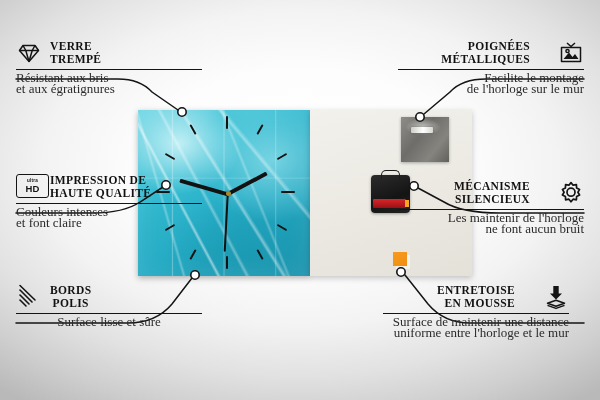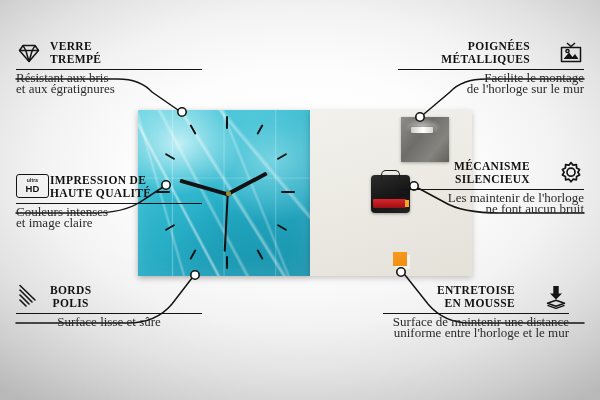--- a/index.html
+++ b/index.html
@@ -209,21 +209,21 @@
         <span class="hd-main">HD</span>
       </span>
     </span>
     <div>
       <div class="co-title">IMPRESSION DE</div>
       <div class="co-title">HAUTE QUALITÉ</div>
     </div>
   </div>
   <div class="co-rule"></div>
   <div class="co-desc">Couleurs intenses</div>
-  <div class="co-desc">et image claire</div>
+  <div class="co-desc">et font claire</div>
 </div>
 
 <div class="callout left" style="left:16px;top:284px;text-align:center;">
   <div class="co-head">
     <span class="co-icon">
       <svg viewBox="0 0 26 26">
           <g fill="none" stroke="#141414" stroke-width="1.6" stroke-linecap="round">
         <path d="M4 6 L16 18"></path>
             <path d="M4 11 L13 20"></path>
             <path d="M4 16 L10 22"></path>
@@ -255,21 +255,21 @@
         <circle cx="9.5" cy="11" r="1.6"></circle>
       </g>
         </svg>
     </span>
   </div>
   <div class="co-rule"></div>
   <div class="co-desc">Facilite le montage</div>
   <div class="co-desc">de l'horloge sur le mur</div>
 </div>
 
-<div class="callout right" style="left:398px;top:160px;">
+<div class="callout right" style="left:398px;top:180px;">
   <div class="co-head">
     <div>
       <div class="co-title">MÉCANISME</div>
       <div class="co-title">SILENCIEUX</div>
     </div>
     <span class="co-icon">
       <svg viewBox="0 0 26 26">
           <g fill="none" stroke="#141414" stroke-width="1.7" stroke-linejoin="round">
         <path d="M13 2.6 L15.1 5.2 L18.4 4.6 L18.6 7.9 L21.6 9.4 L19.9 12.2 L21.6 15 L18.6 16.5 L18.4 19.8 L15.1 19.2 L13 21.8 L10.9 19.2 L7.6 19.8 L7.4 16.5 L4.4 15 L6.1 12.2 L4.4 9.4 L7.4 7.9 L7.6 4.6 L10.9 5.2 Z"></path>
         <circle cx="13" cy="12.2" r="4"></circle>

